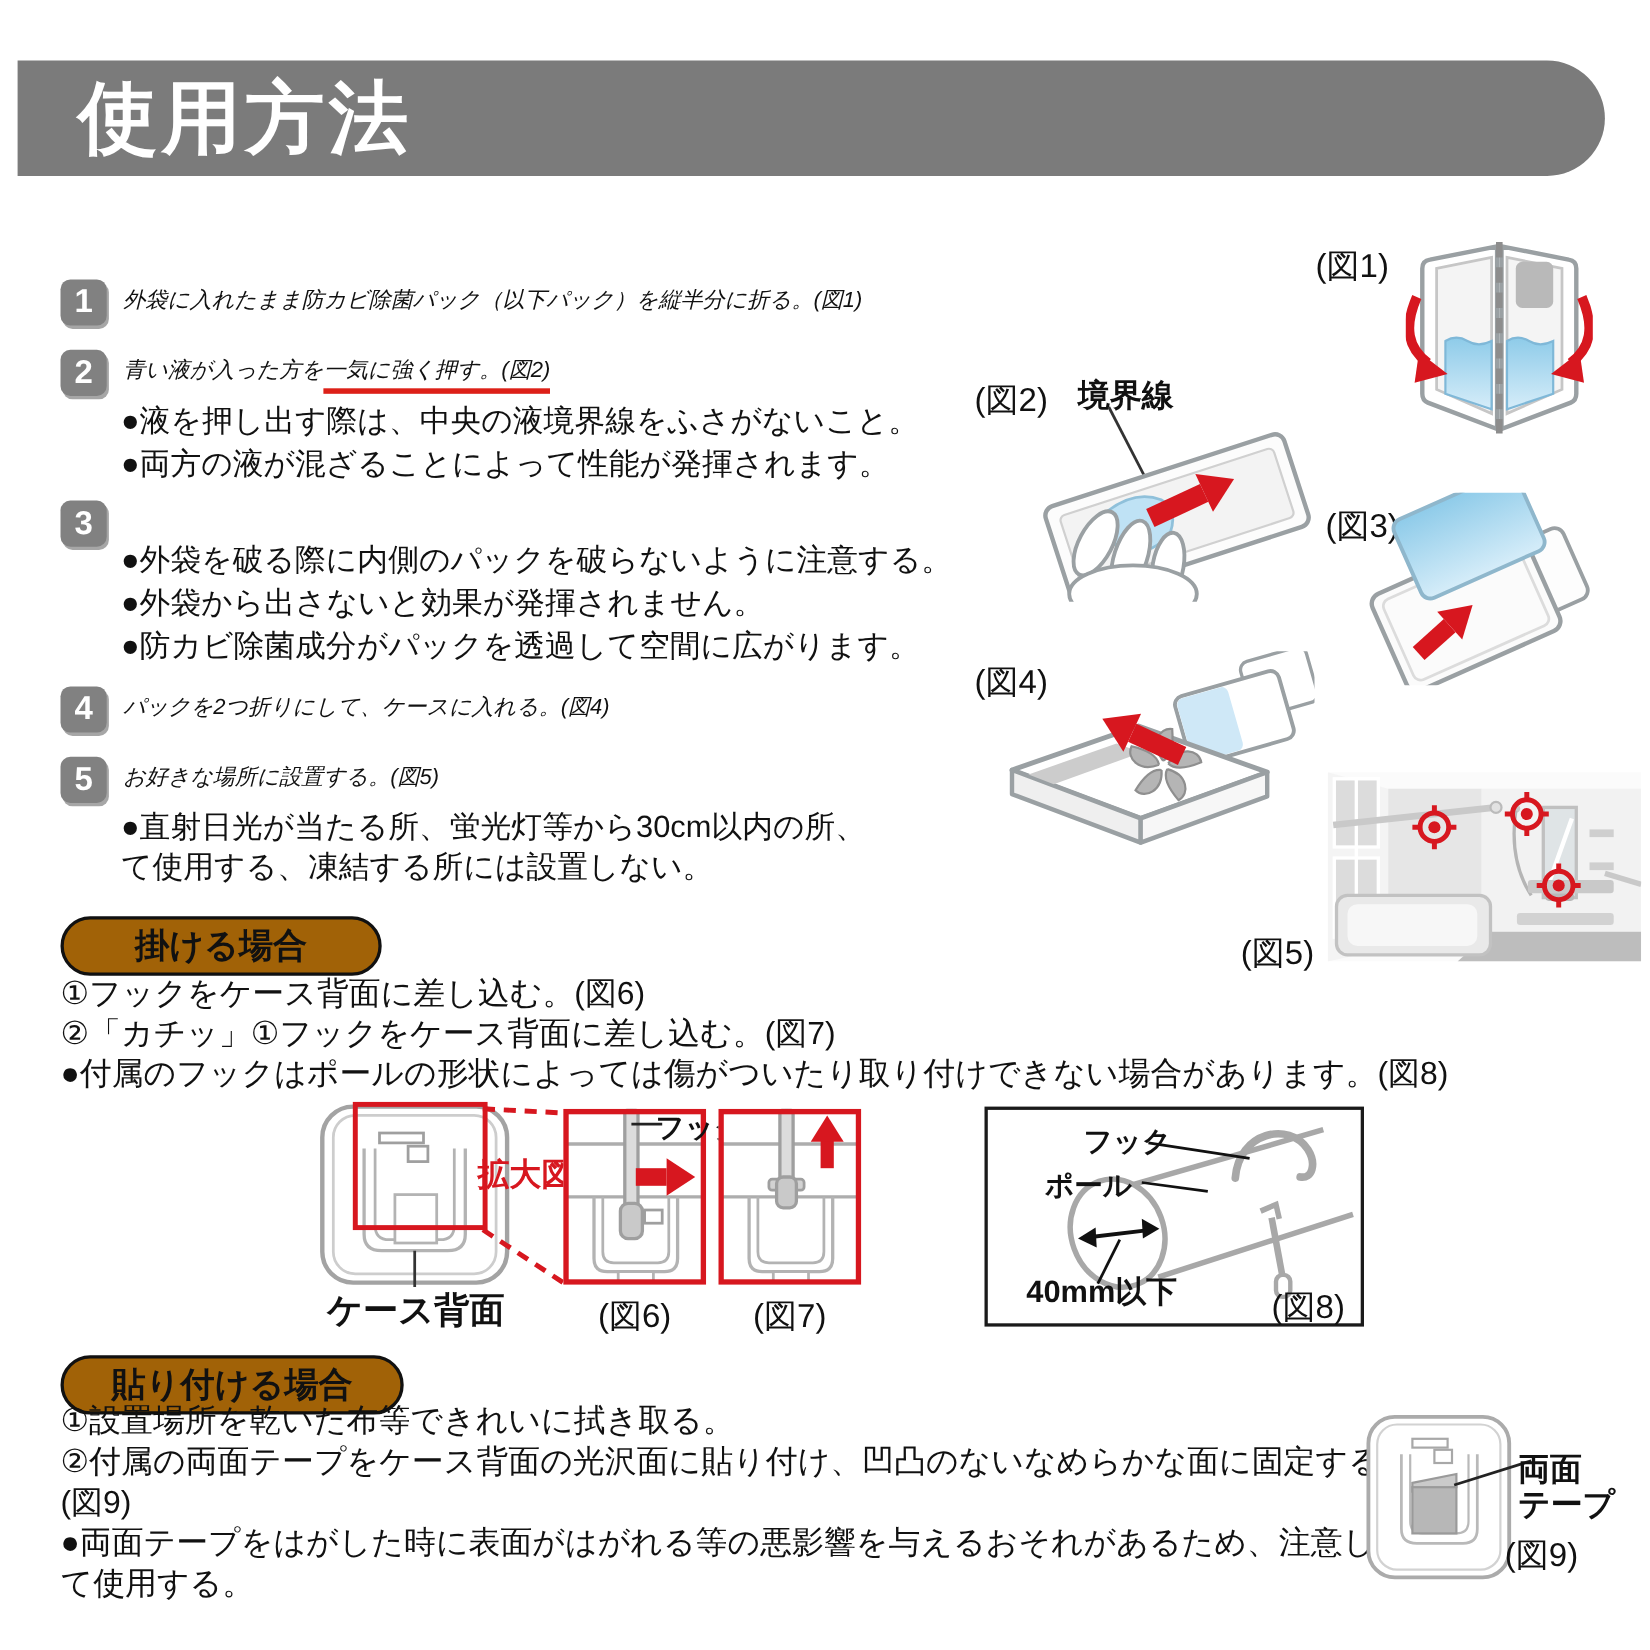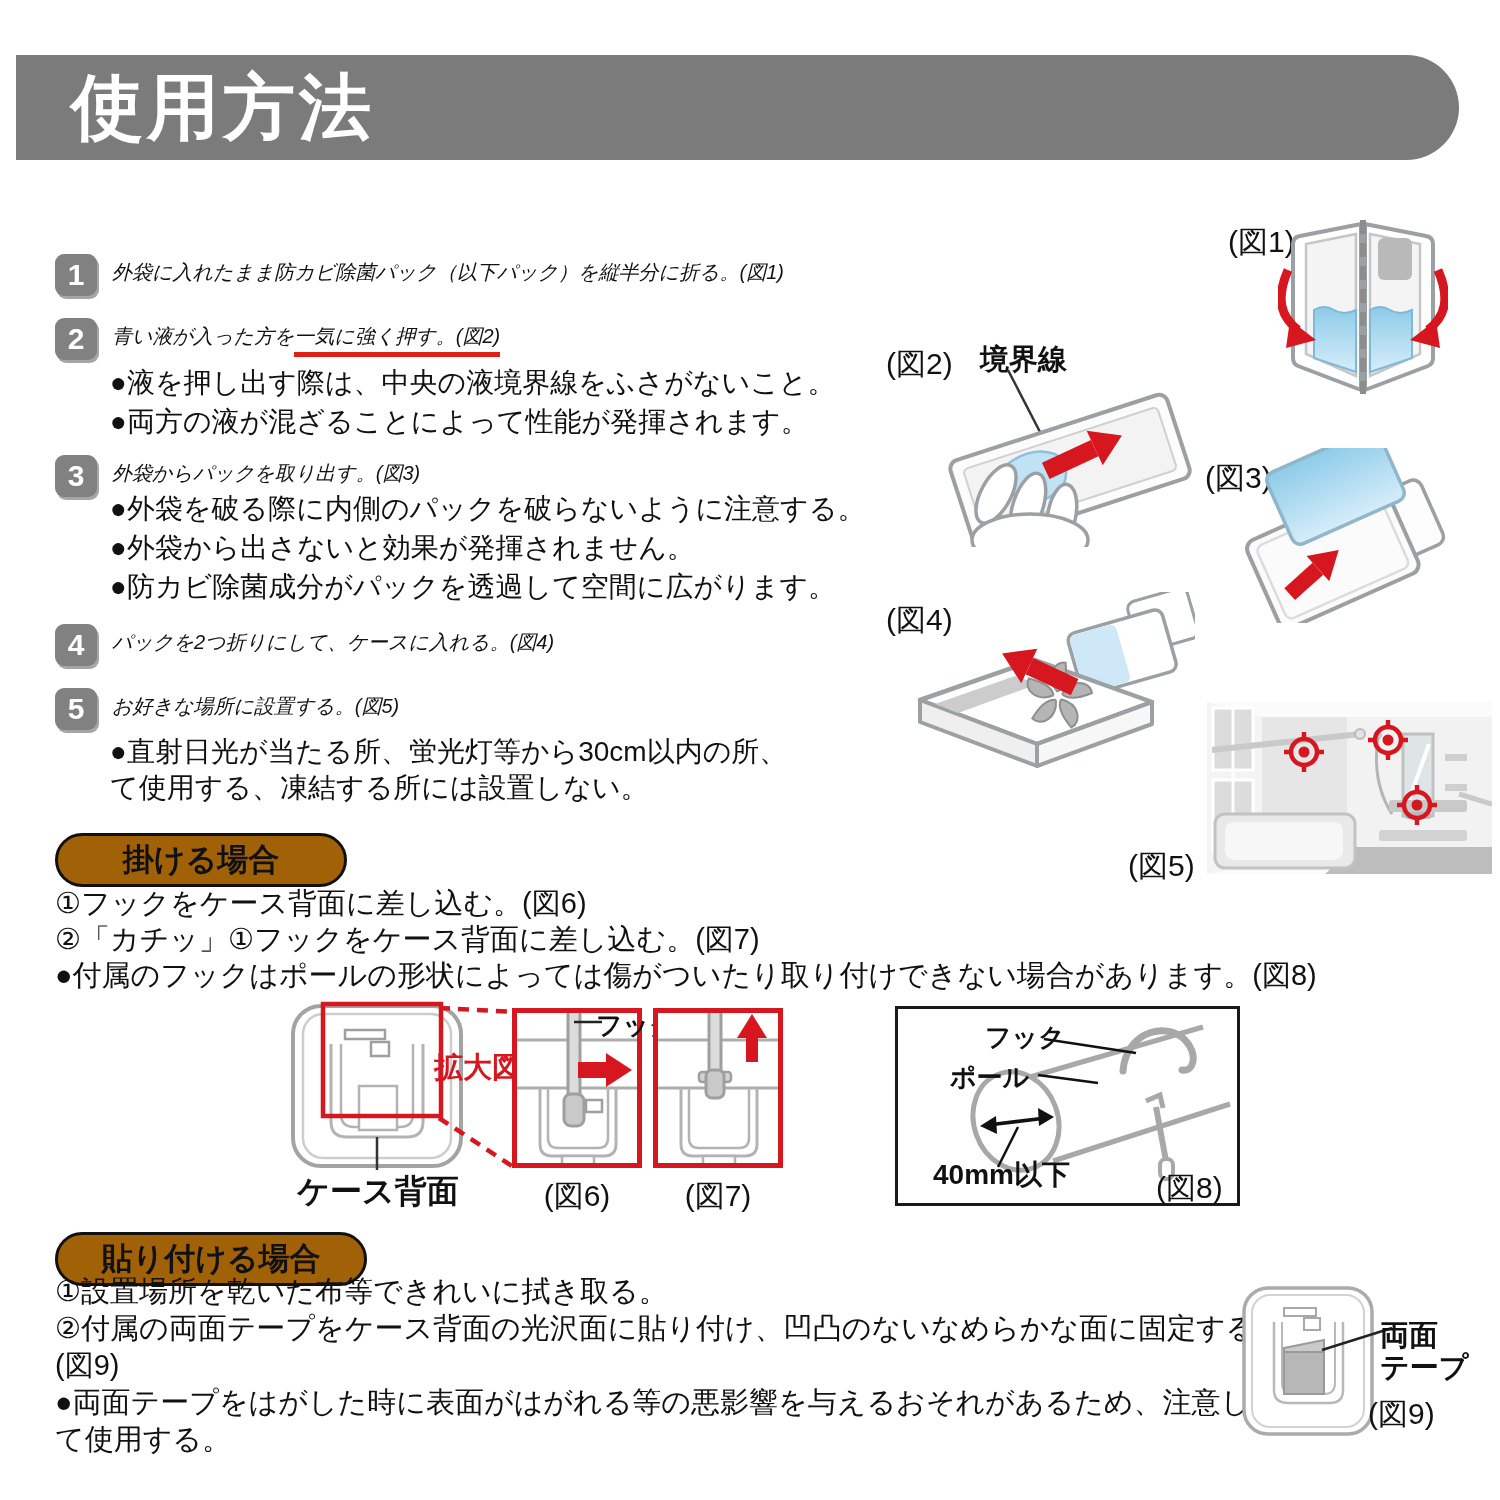--- a/index.html
+++ b/index.html
@@ -47,21 +47,20 @@
 
   <div class="abs step" style="top:318px;">
     <span class="badge">2</span>
     <span class="step-text"><span>青い液が入った方を</span><span class="u-red">一気に強く押す。(図2)</span></span>
   </div>
   <div class="abs note-line" style="left:110px;top:364px;">●液を押し出す際は、中央の液境界線をふさがないこと。</div>
   <div class="abs note-line" style="left:110px;top:403px;">●両方の液が混ざることによって性能が発揮されます。</div>
 
   <div class="abs step" style="top:455px;">
     <span class="badge">3</span>
-    <span class="step-text">外袋からパックを取り出す。(図3)</span>
   </div>
   <div class="abs note-line" style="left:110px;top:490px;">●外袋を破る際に内側のパックを破らないように注意する。</div>
   <div class="abs note-line" style="left:110px;top:529px;">●外袋から出さないと効果が発揮されません。</div>
   <div class="abs note-line" style="left:110px;top:568px;">●防カビ除菌成分がパックを透過して空間に広がります。</div>
 
   <div class="abs step" style="top:624px;">
     <span class="badge">4</span>
     <span class="step-text">パックを2つ折りにして、ケースに入れる。(図4)</span>
   </div>
 
@@ -77,21 +76,21 @@
   <div class="abs body-line" style="top:920px;">②「カチッ」①フックをケース背面に差し込む。(図7)</div>
   <div class="abs body-line" style="top:956px;">●付属のフックはポールの形状によっては傷がついたり取り付けできない場合があります。(図8)</div>
 
   <div class="abs pill" style="top:1232px;width:312px;">貼り付ける場合</div>
   <div class="abs body-line" style="top:1272px;">①設置場所を乾いた布等できれいに拭き取る。</div>
   <div class="abs body-line" style="top:1309px;">②付属の両面テープをケース背面の光沢面に貼り付け、凹凸のないなめらかな面に固定する。</div>
   <div class="abs body-line" style="top:1346px;">(図9)</div>
   <div class="abs body-line" style="top:1383px;">●両面テープをはがした時に表面がはがれる等の悪影響を与えるおそれがあるため、注意し</div>
   <div class="abs body-line" style="top:1420px;">て使用する。</div>
 
-  <span class="abs fig-label" style="left:1228px;top:222px;">(図1)</span>
+  <span class="abs fig-label" style="left:1196px;top:222px;">(図1)</span>
   <svg class="abs" style="left:1278px;top:212px;" width="170" height="190" viewBox="0 0 170 190">
     <defs>
       <linearGradient id="blu" x1="0" y1="0" x2="0" y2="1">
         <stop offset="0" stop-color="#8ecbe9"></stop>
           <stop offset="1" stop-color="#d6edf9"></stop>
       </linearGradient>
     </defs>
     <g stroke="#9aa0a3" stroke-width="4" fill="#fff" stroke-linejoin="round">
       <path d="M83,12 L22,24 Q15,25 15,32 L15,146 Q15,152 20,154 L83,178 Z"></path>
       <path d="M87,12 L148,24 Q155,25 155,32 L155,146 Q155,152 150,154 L87,178 Z"></path>

